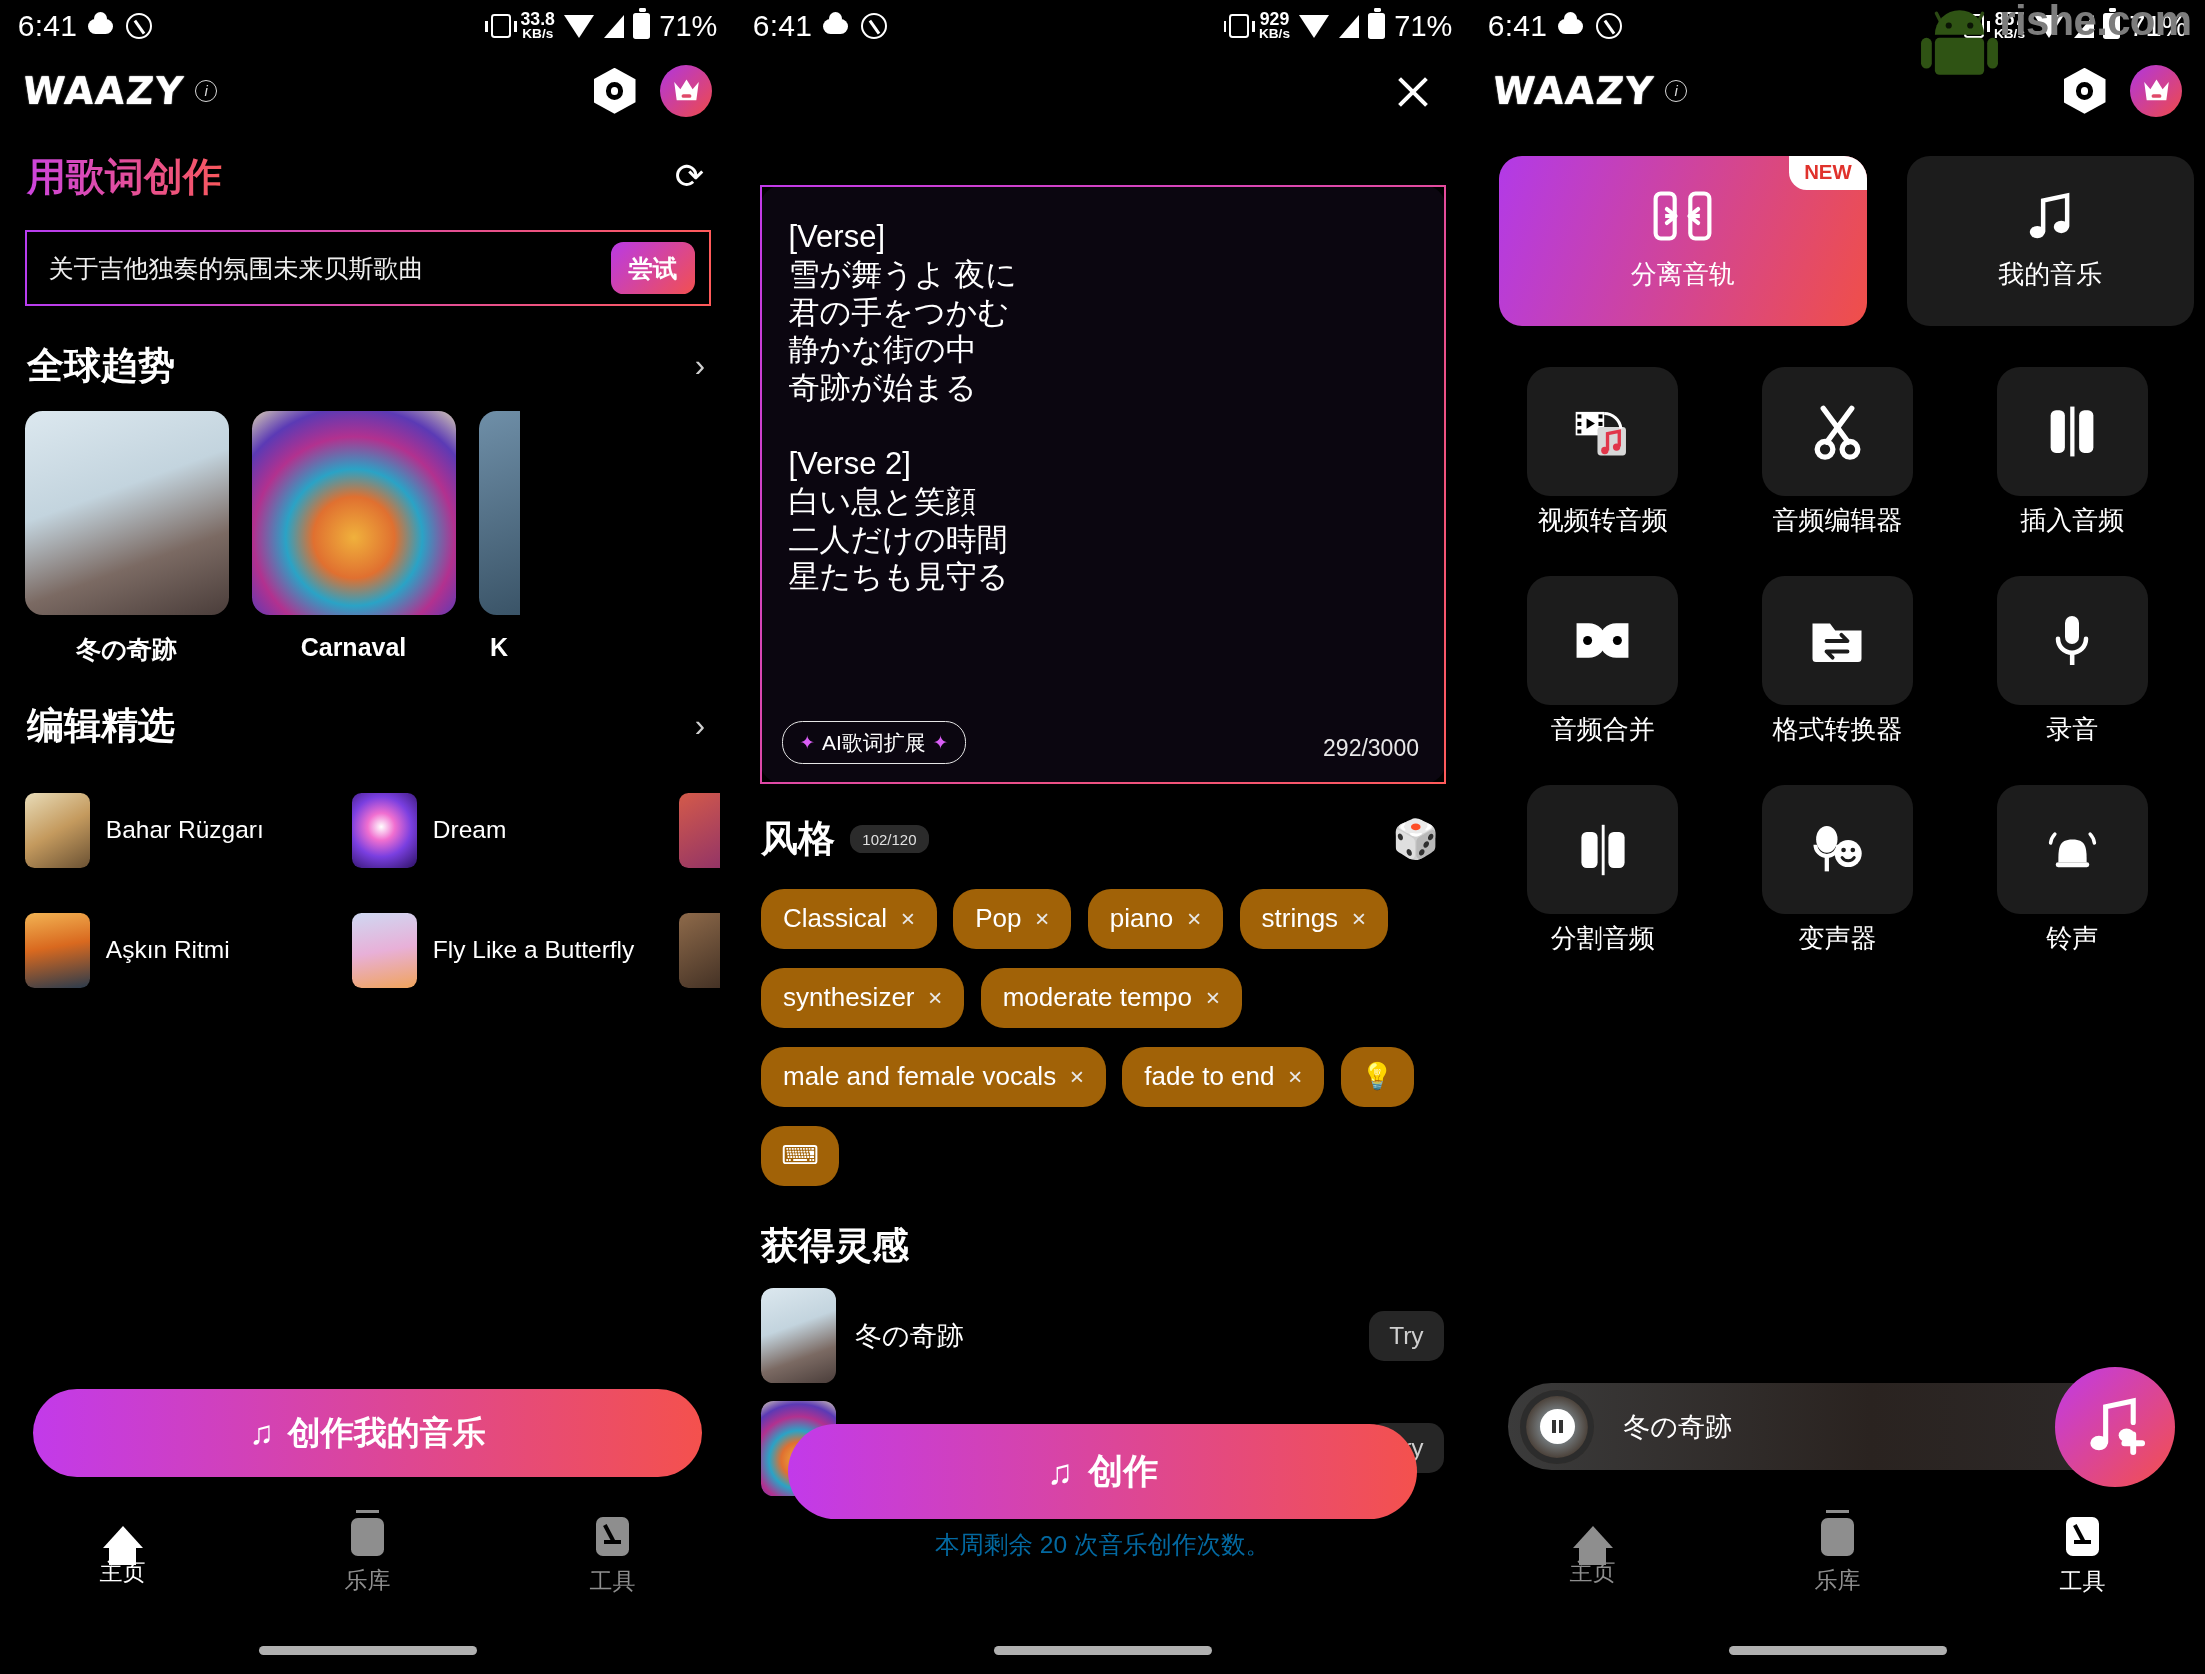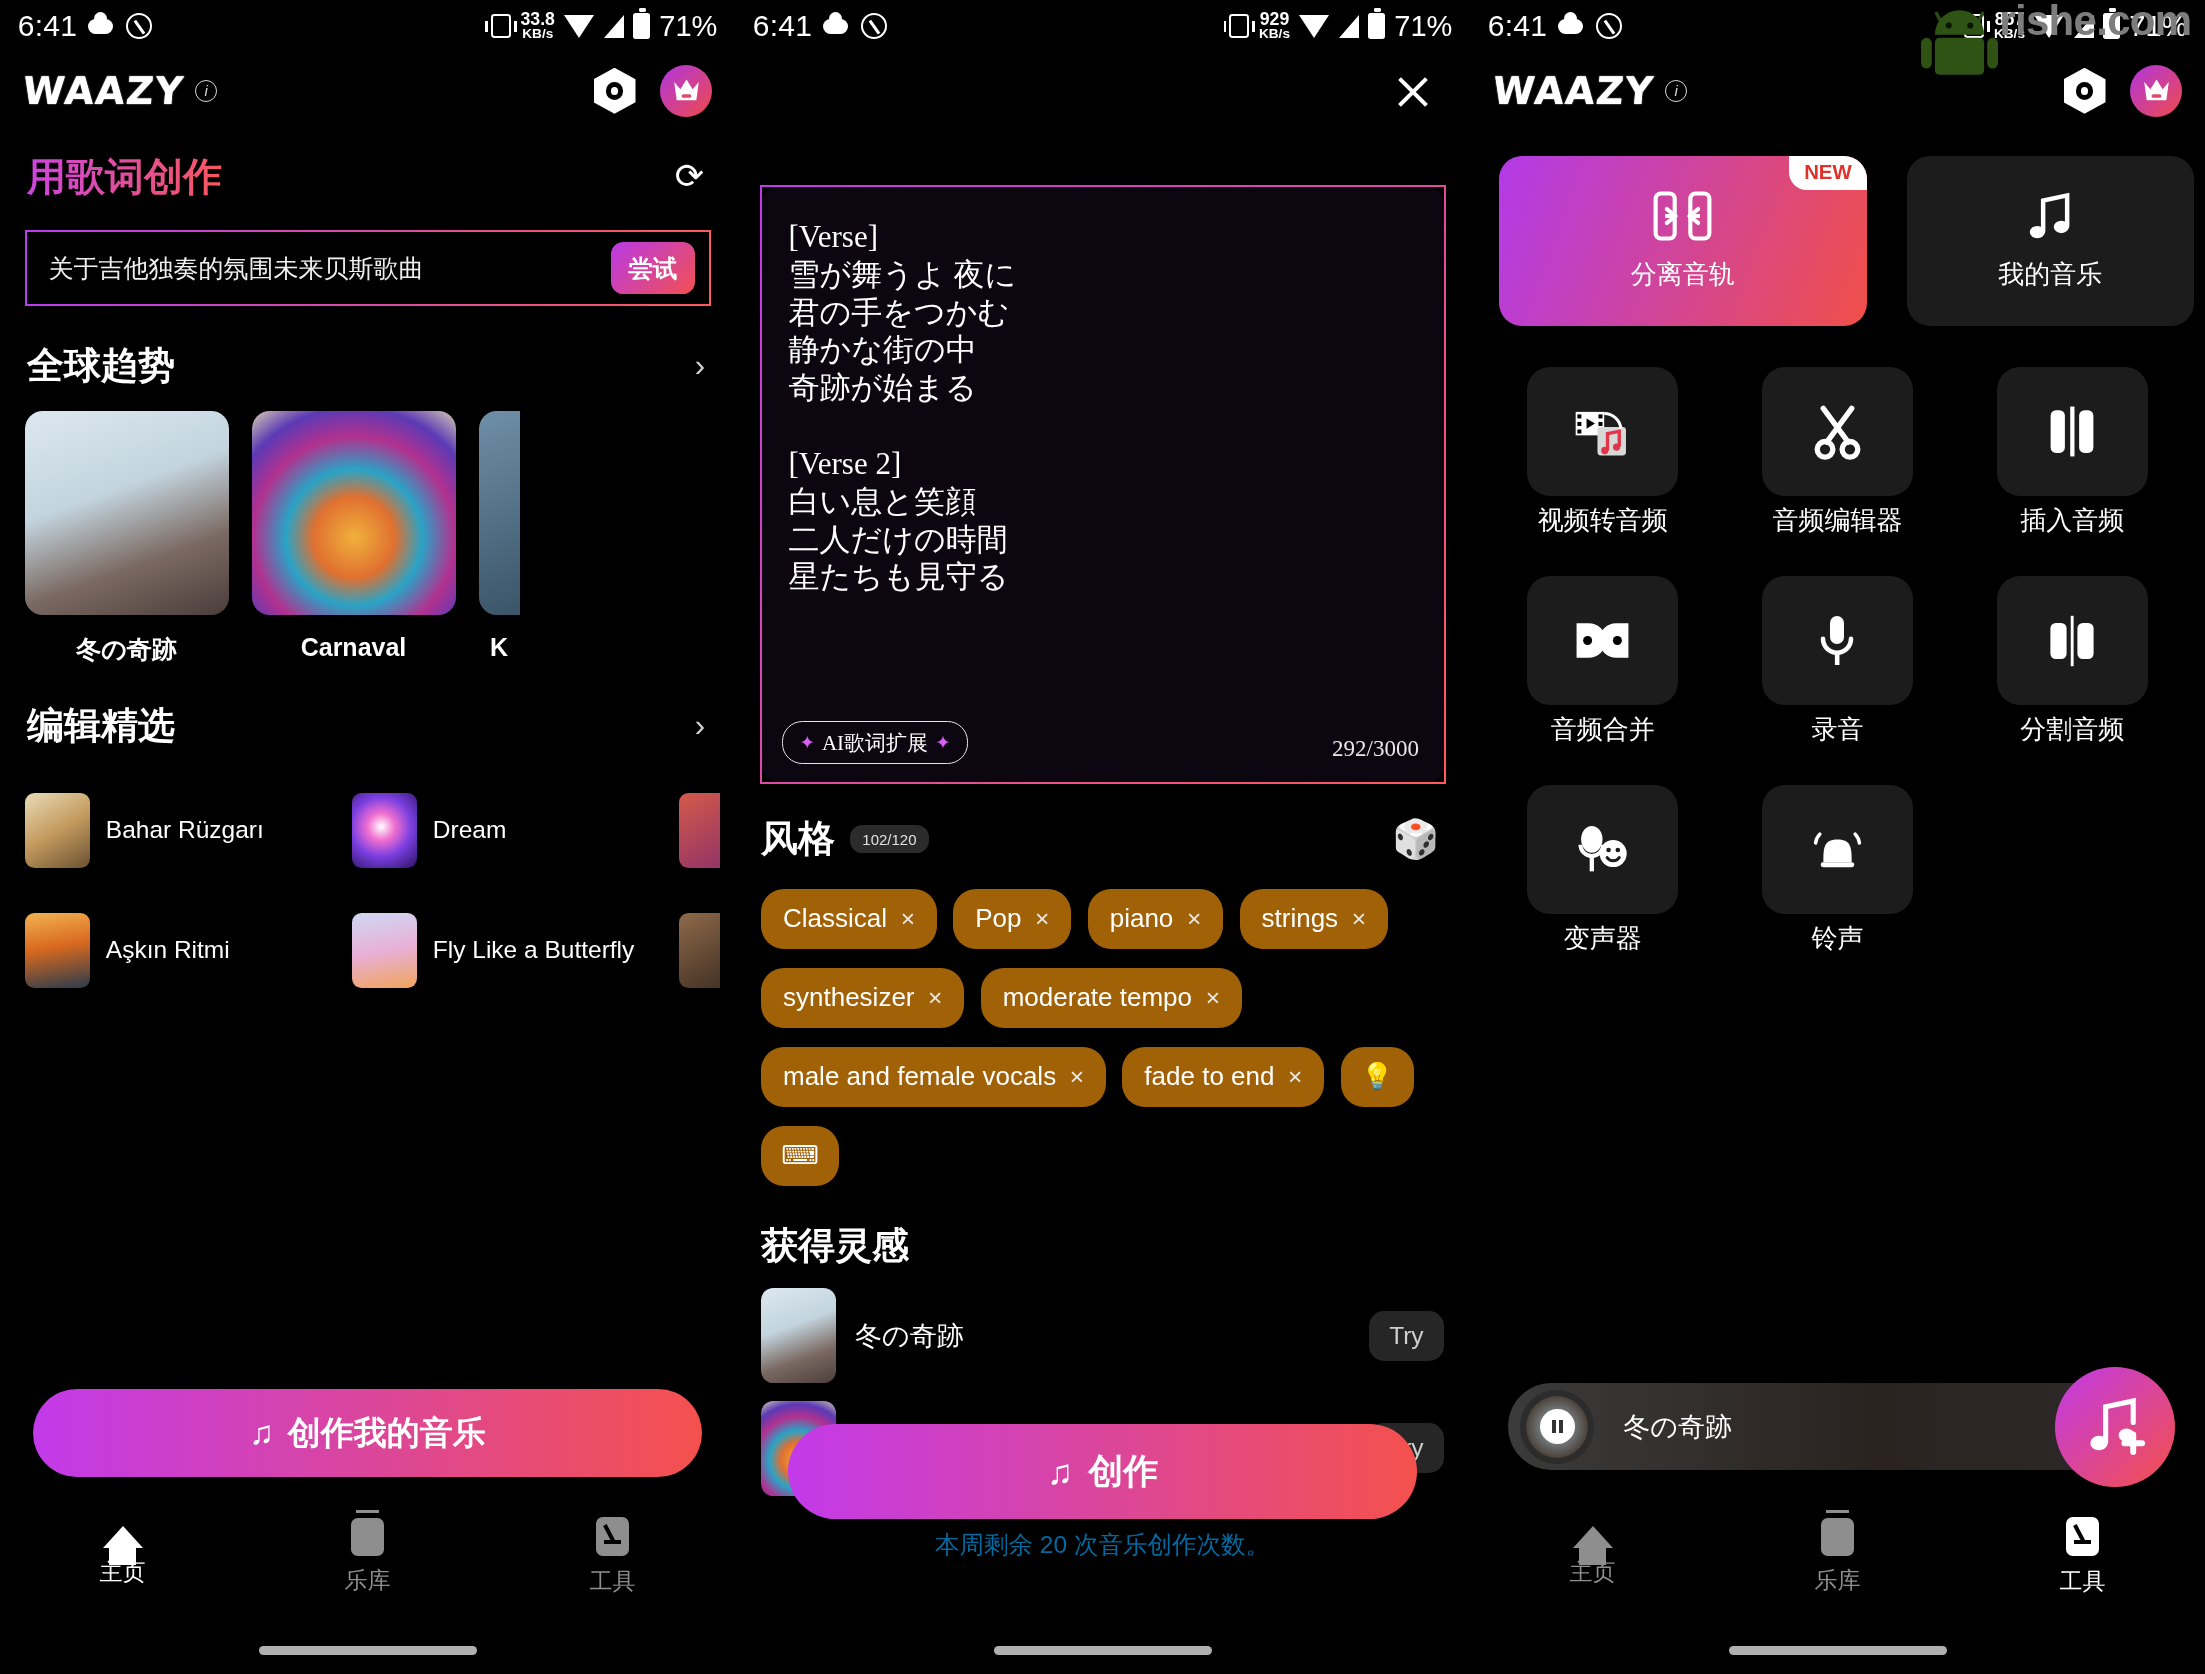--- a/index.html
+++ b/index.html
@@ -87,21 +87,21 @@
   .tool-ico:before{content:"";position:absolute;left:11px;top:6.8px;width:4.1px;height:17.7px;background:#000;transform:rotate(-28deg);}
   .navbar-pill{position:absolute;bottom:19px;left:50%;transform:translateX(-50%);
      width:218px;height:9.5px;border-radius:5.4px;background:#b0b0b0;}
 
   
   .close-x{position:absolute;right:38px;top:72px;width:38px;height:38px;}
   .close-x:before,.close-x:after{content:"";position:absolute;left:0;top:17.7px;width:38px;height:4.1px;background:#fff;}
   .close-x:before{transform:rotate(45deg);} .close-x:after{transform:rotate(-45deg);}
   .lyric-box{margin:133px 24.5px 0 24.5px;border:2px solid;border-radius:23px;
      border-image:linear-gradient(135deg,#c23aea,#ff5a5a) 1;
-     background:#0b0610;min-height:599px;padding:31px 27px 13.6px 27px;position:relative;font-family:Liberation Serif, serif;}
+     background:#0b0610;min-height:599px;padding:31px 27px 13.6px 27px;position:relative;}
   .lyric-line{font-size:31px;line-height:1.22;white-space:pre-wrap;}
   .ai-expand{position:absolute;left:20.4px;bottom:17.7px;border:1.4px solid #e6e6e6;border-radius:20.4px;
      padding:6.8px 16.3px;font-size:21px;display:flex;align-items:center;gap:6.8px;}
   .spark{color:#d95ef5;font-size:19px;}
   .char-count{position:absolute;right:24.5px;bottom:20.4px;font-size:23px;color:#e8e8e8;}
   .style-head{display:flex;align-items:center;padding:30px 30px 0 26px;gap:15px;}
   .style-head h2{font-size:37px;font-weight:700;}
   .count-pill{background:#2b2b2b;border-radius:12.3px;padding:5.4px 12.3px;font-size:15px;color:#e0e0e0;}
   .dice{margin-left:auto;font-size:38px;line-height:1;}
   .chips{display:flex;flex-wrap:wrap;gap:19px 16.3px;padding:24.5px 26px 0 26px;}
@@ -486,20 +486,29 @@
             <path d="M2 3 h7 a10 10 0 0 1 0 20 H2 Z" fill="#fff"></path>
             <circle cx="8.4" cy="13" r="2.6" fill="#000"></circle>
             <path d="M32 3 h-7 a10 10 0 0 0 0 20 h7 Z" fill="#fff"></path>
             <circle cx="25.6" cy="13" r="2.6" fill="#000"></circle>
           </svg>
         </div>
         <div class="grid-lbl">音频合并</div>
       </div>
       <div class="grid-cell">
         <div class="grid-tile">
+          <svg width="56" height="50" viewBox="0 0 32 28">
+            <path d="M2 4 h10 l3 4 h15 v16 a2 2 0 0 1 -2 2 H4 a2 2 0 0 1 -2 -2 Z" fill="#fff"></path>
+            <path d="M10 14 h12 l-3.5 -3.5 M22 20 H10 l3.5 3.5" stroke="#1c1c1c" stroke-width="2.2" fill="none" stroke-linecap="round" stroke-linejoin="round"></path>
+          </svg>
+        </div>
+        <div class="grid-lbl">格式转换器</div>
+      </div>
+      <div class="grid-cell">
+        <div class="grid-tile">
           <svg width="42" height="57" viewBox="0 0 24 32">
             <rect x="8" y="2" width="8" height="16" rx="4" fill="#fff"></rect>
             <path d="M4 15 a8 8 0 0 0 16 0" fill="none" stroke="#fff" stroke-width="2.6" stroke-linecap="round"></path>
             <rect x="10.8" y="23" width="2.6" height="7" fill="#fff"></rect>
           </svg>
         </div>
         <div class="grid-lbl">录音</div>
       </div>
 
       <div class="grid-cell">

